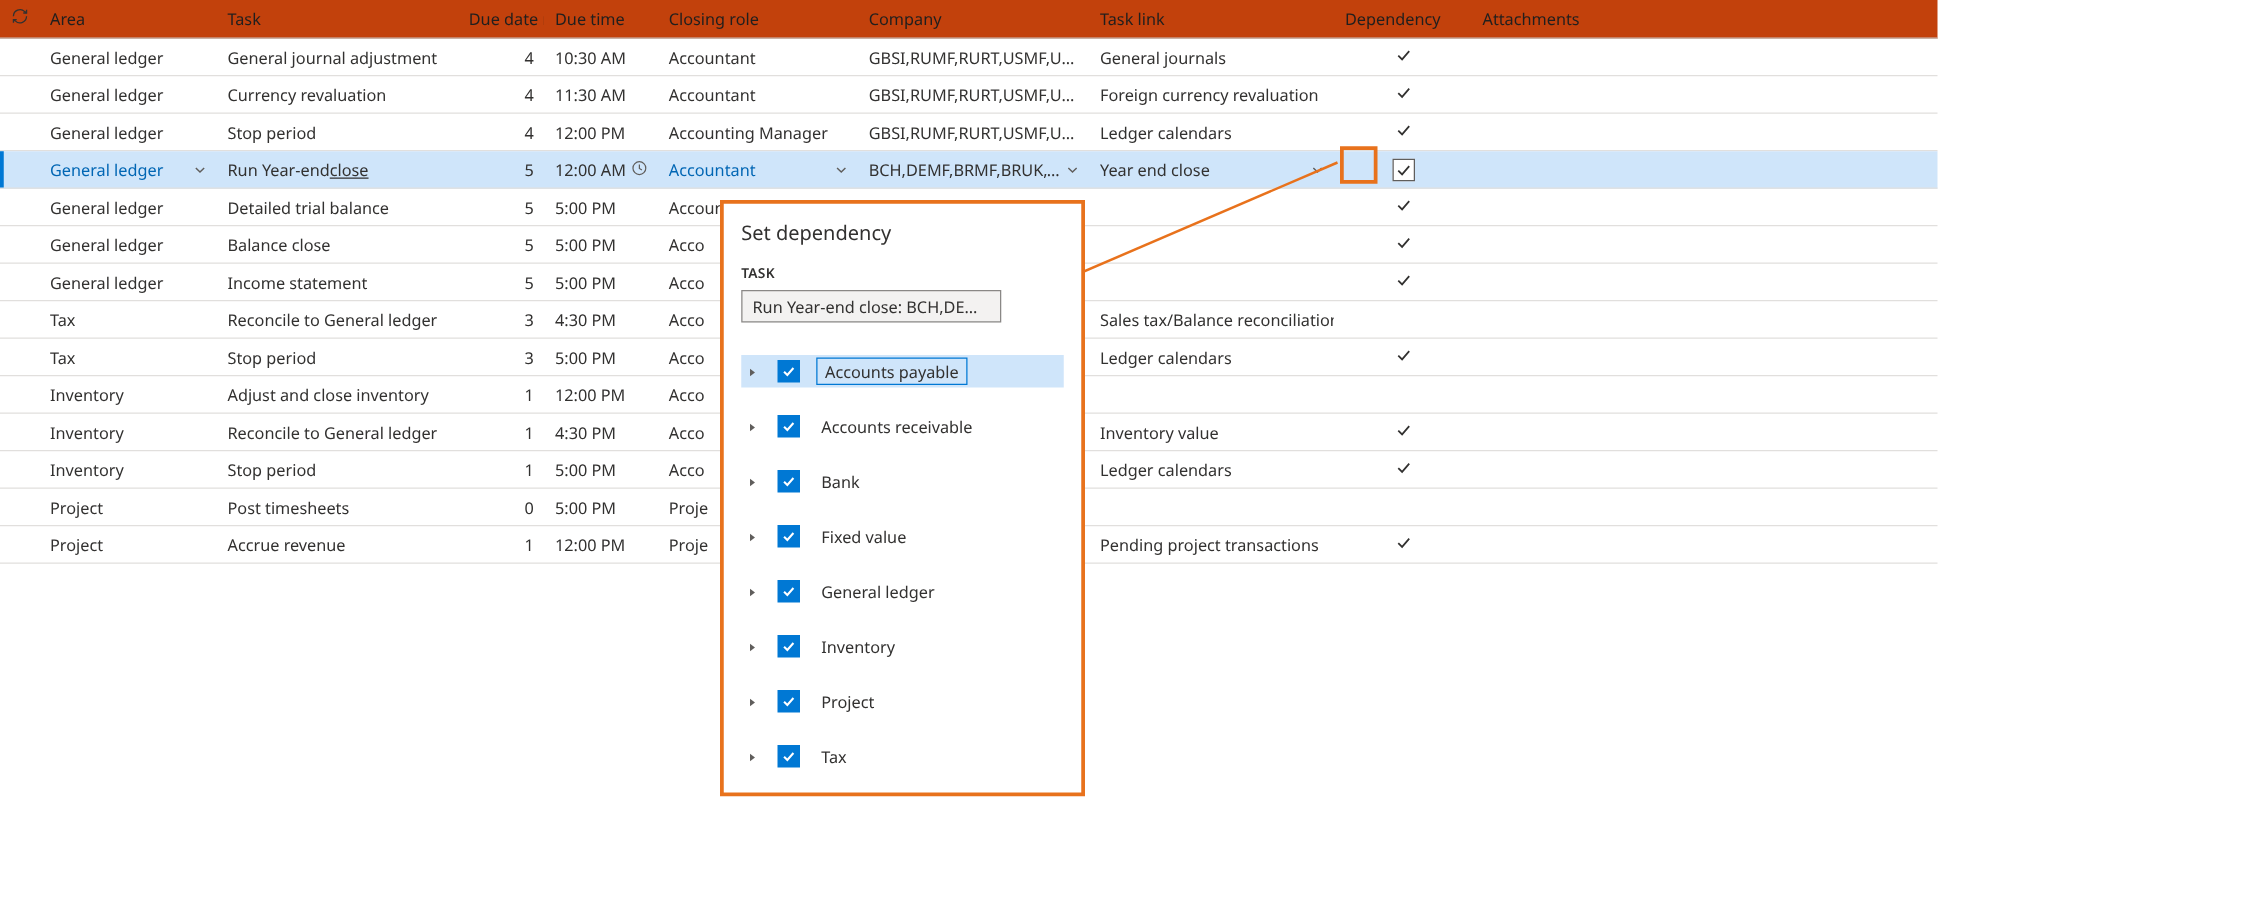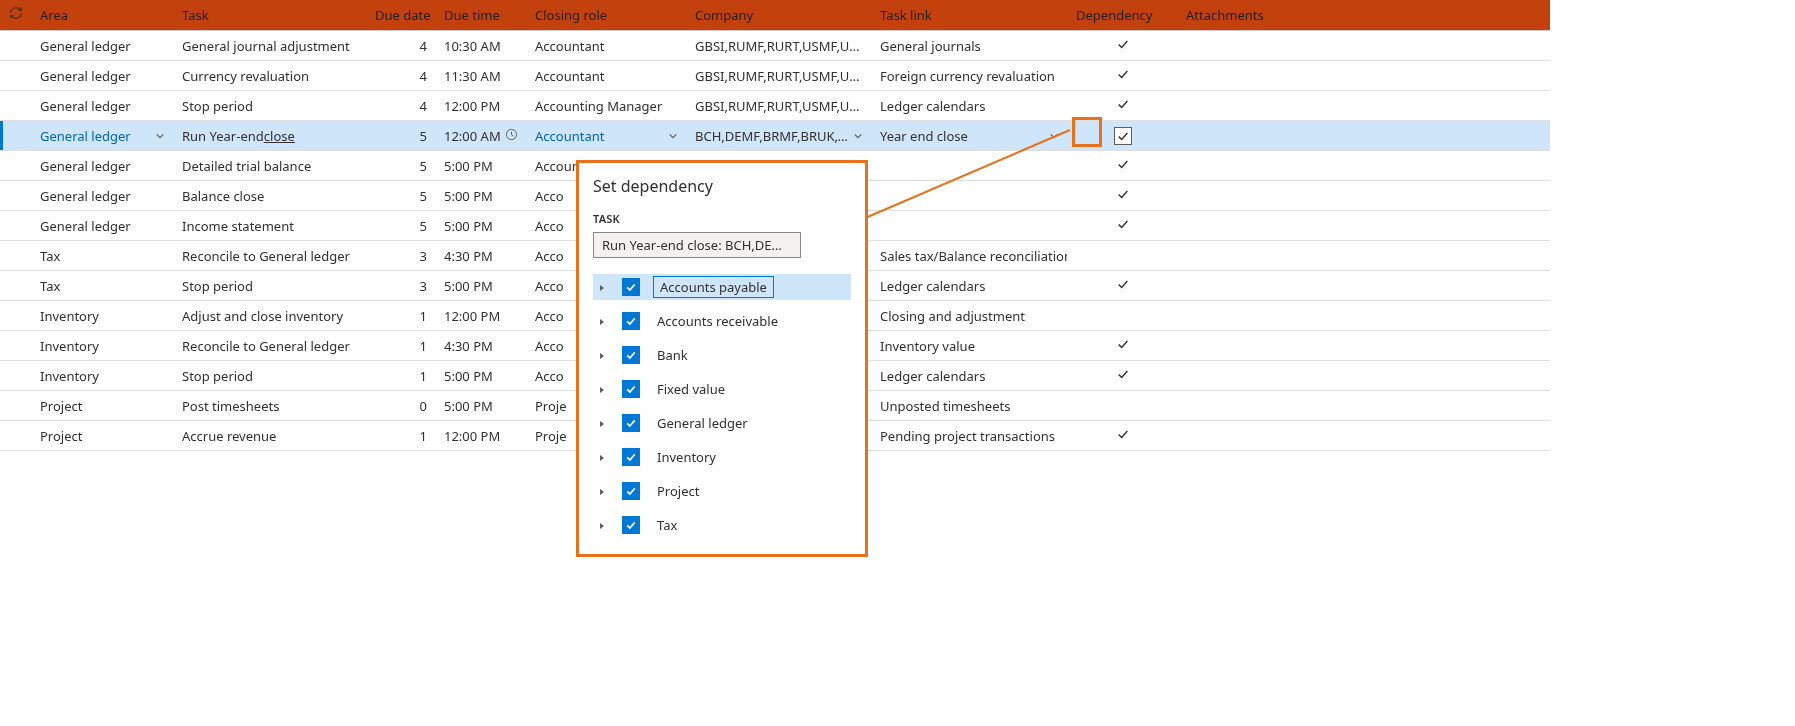--- a/index.html
+++ b/index.html
@@ -155,21 +155,21 @@
   .dep-list {
     display: flex;
     flex-direction: column;
   }
   .dep-item {
     display: flex;
     align-items: center;
     height: 26px;
     gap: 13px;
     padding: 0 0 0 2px;
-    margin-top: 8px;
+    margin-top: 18px;
   }
   .dep-item.first {
     background: #cfe5fa;
   }
   .dep-item .expander {
     width: 14px;
     text-align: center;
     color: #605e5c;
   }
   .dep-item .cb {
@@ -502,23 +502,20 @@
         <div class="cell right">1</div>
         <div class="cell">
           <span>12:00 PM</span>
         </div>
         <div class="cell">
           <span class="">Acco</span>
         </div>
         <div class="cell">
           <span style="overflow: hidden; text-overflow: ellipsis;">USRT</span>
         </div>
-        <div class="cell">
-          <span>Closing and adjustment</span>
-        </div>
         <div class="cell" style="justify-content: center;"></div>
         <div class="cell"></div>
       </div>
       <div class="row" style="position: relative;">
         <div class="cell"></div>
         <div class="cell">
           <span class="">Inventory</span>
         </div>
         <div class="cell">
           <span>Reconcile to General ledger</span>
@@ -581,23 +578,20 @@
         </div>
         <div class="cell right">0</div>
         <div class="cell">
           <span>5:00 PM</span>
         </div>
         <div class="cell">
           <span class="">Proje</span>
         </div>
         <div class="cell">
           <span style="overflow: hidden; text-overflow: ellipsis;">USRT</span>
-        </div>
-        <div class="cell">
-          <span>Unposted timesheets</span>
         </div>
         <div class="cell" style="justify-content: center;"></div>
         <div class="cell"></div>
       </div>
       <div class="row" style="position: relative;">
         <div class="cell"></div>
         <div class="cell">
           <span class="">Project</span>
         </div>
         <div class="cell">

